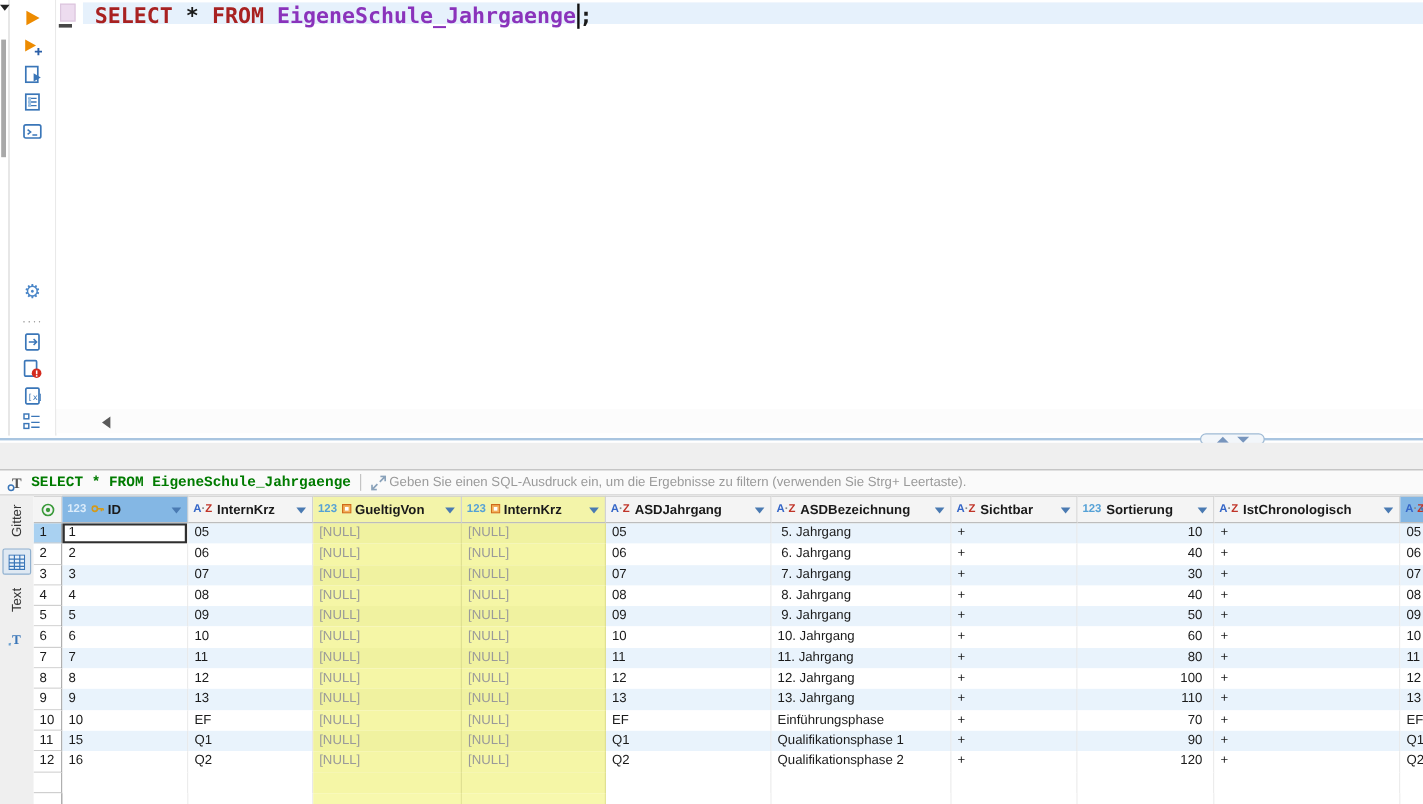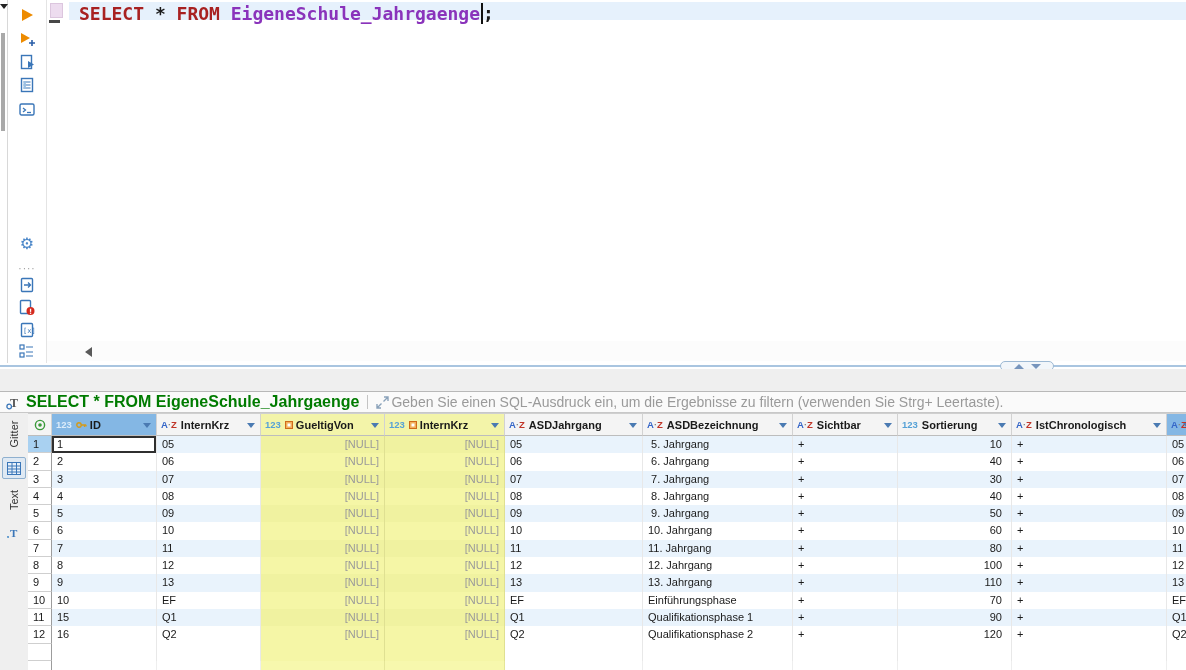--- a/index.html
+++ b/index.html
@@ -45,24 +45,24 @@
 
   #tabbar { position:absolute; left:0; top:2px; width:1186px; height:21px; }
   #result-tab { position:absolute; left:28px; top:0; height:21px; background:#fff;
     border:1px solid #9a9a9a; border-bottom:none; display:flex; align-items:center; padding:0 8px 0 6px; gap:5px; cursor:pointer; }
   #result-tab .tab-label { font-size:12px; color:#1a1a1a; white-space:nowrap; }
   .tab-close { font-size:13px; color:#555; margin-left:3px; cursor:pointer; line-height:1; }
 
   #filterbar { position:absolute; left:0; top:22px; width:1186px; height:22px; background:#fafafa;
     border-top:1px solid #b8b8b8; border-bottom:1px solid #c8c8c8; display:flex; align-items:center; }
   #filter-icon { width:26px; display:flex; justify-content:center; flex:none; }
-  #filter-query { font-size:16px; font-weight:bold; color:#007b00; white-space:nowrap; flex:none; }
+  #filter-query { font-size:12px; font-weight:bold; color:#007b00; white-space:nowrap; flex:none;font-family:Liberation Mono, monospace; }
   #filter-sep { width:1px; height:14px; background:#c4c4c4; margin:0 5px 0 8px; flex:none; }
   #filter-expand { width:18px; flex:none; display:flex; justify-content:center; cursor:pointer; }
-  #filter-placeholder { font-size:14px; color:#9a9a9a; white-space:nowrap; overflow:hidden; }
+  #filter-placeholder { font-size:11px; color:#9a9a9a; white-space:nowrap; overflow:hidden; }
 
   
   #presentation-strip { position:absolute; left:0; top:44px; width:28px; height:257px; background:#efefef; }
   .vlabel { width:28px; height:42px; display:flex; align-items:center; justify-content:center; }
   .vlabel span { transform:rotate(-90deg); font-size:11px; color:#333; white-space:nowrap; }
   .pres-btn { width:24px; height:22px; margin:2px auto; display:flex; align-items:center; justify-content:center; cursor:pointer; border-radius:2px; }
   .pres-btn.active { background:#dfe9f3; border:1px solid #8fb0cf; }
 
   
   #grid { position:absolute; left:28px; top:44px; width:1158px; height:257px; background:#fff; overflow:hidden;
@@ -77,21 +77,21 @@
     border-left:4px solid transparent; border-right:4px solid transparent; border-top:5px solid #4a7ab2; }
   .hcell.sel { background:#84b7e4; }
   .hcell.sel .badge-num { color:#dcecfa; }
   .hcell.ycol { background:#f3f4a9; }
   .hcell.gutter-h { justify-content:center; padding:0; }
 
   .grid-row { display:flex; flex:none; height:17.3px; }
   .gcell { flex:none; border-right:1px solid #e8e8e8; padding:0 5px; line-height:16.5px; white-space:pre; overflow:hidden; color:#1a1a1a; cursor:default; }
   .row-odd  .gcell { background:#e9f3fc; }
   .row-even .gcell { background:#ffffff; }
-  .gcell.ycol { background:#f0f2a0; border-right:1px solid #dfe092;text-align:right; }
+  .gcell.ycol { background:#f0f2a0; border-right:1px solid #dfe092; }
   .row-even .gcell.ycol { background:#f5f6a6; }
   .gcell.null { color:#9a9a9a; }
   .gcell.num-r { text-align:right; padding-right:9px; }
   .gcell.focused { background:#fff !important; box-shadow:inset 0 0 0 2px #2f2f2f; }
   .gutter-c { flex:none; background:#fff; border-right:1px solid #9c9c9c; border-bottom:1px solid #cfcfcf;
     padding-left:5px; line-height:16.5px; color:#1a1a1a; cursor:pointer; }
   .gutter-c.active { background:#a9d1f1; }
   #grid-filler { flex:1; display:flex; }
   #grid-filler .fcell { flex:none; border-right:1px solid #eeeeee; }
   #grid-filler .fcell.ycol { background:#f7f8ad; border-right:1px solid #e4e598; }

